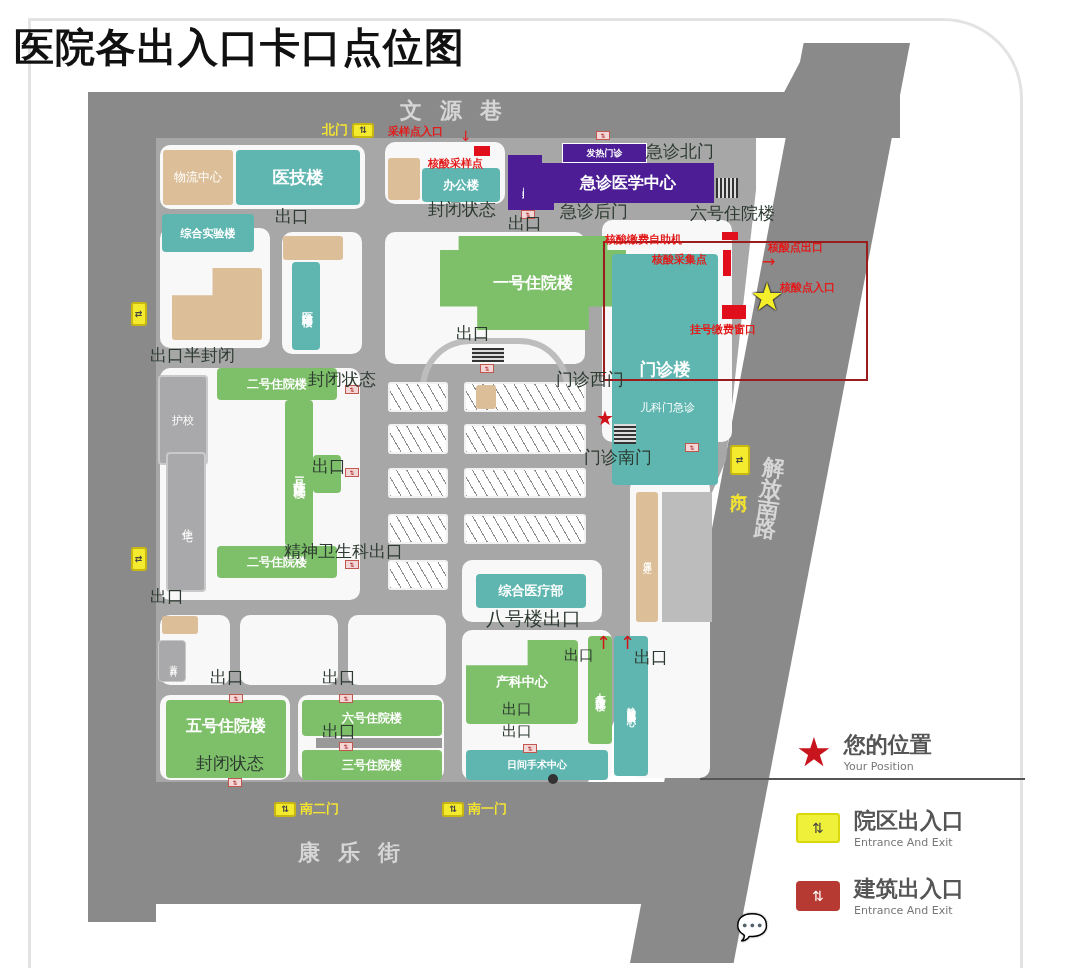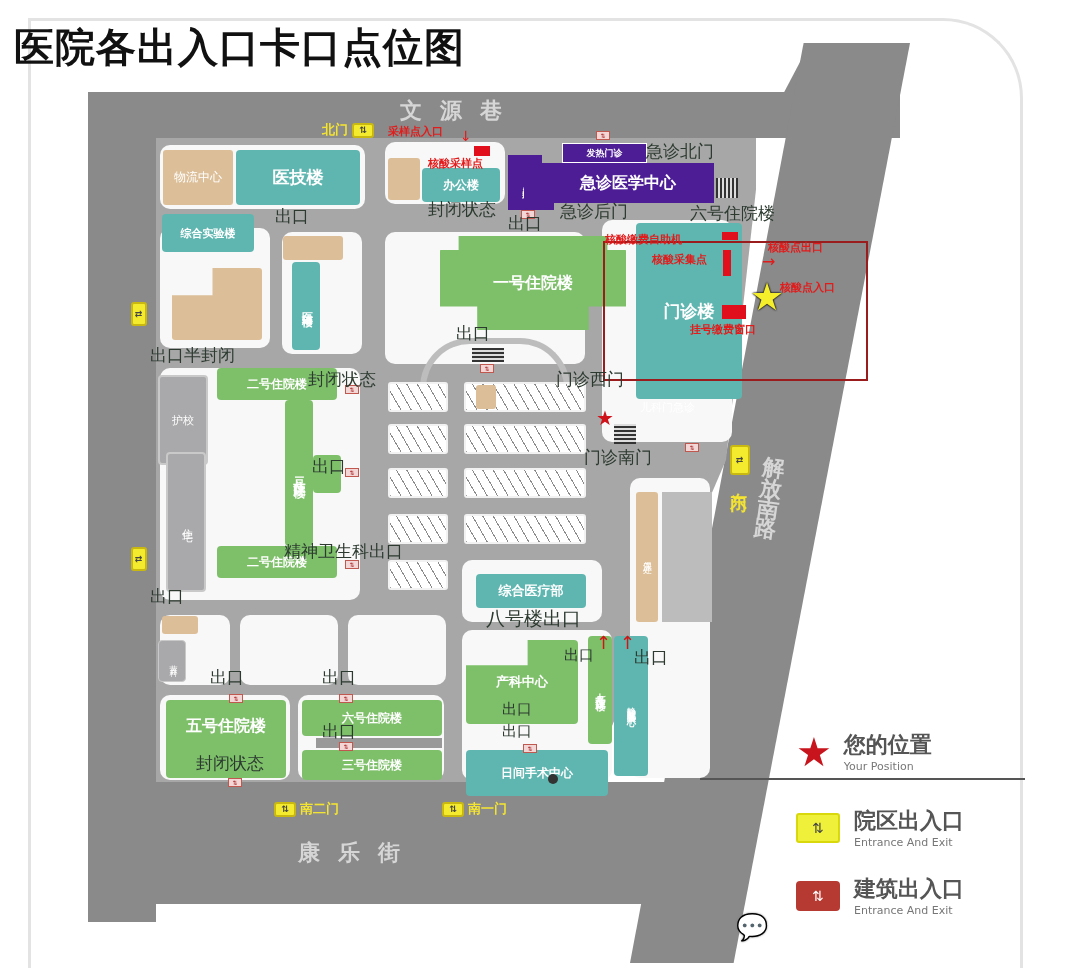--- a/index.html
+++ b/index.html
@@ -75,21 +75,21 @@
 <div class="abs red vert" style="left:508px;top:155px;width:34px;height:55px;font-size:8px;">感染病科</div>
 <div class="abs red" style="left:562px;top:143px;width:85px;height:20px;font-size:9px;border:1px solid #fff;">发热门诊</div>
 <div class="abs red" style="left:542px;top:163px;width:172px;height:40px;font-size:16px;">急诊医学中心</div>
 <div class="abs red" style="left:524px;top:175px;width:30px;height:35px;"></div>
 <div class="abs stairs-v" style="left:716px;top:178px;width:22px;height:20px;"></div>
 
 <div class="abs green" style="left:392px;top:236px;width:186px;height:94px;font-size:16px;border-radius:16px;clip-path:polygon(10% 0,90% 0,90% 15%,100% 15%,100% 75%,80% 75%,80% 100%,20% 100%,20% 75%,0 75%,0 15%,10% 15%);margin-left:48px;">一号住院楼</div>
 <div class="abs" style="left:420px;top:338px;width:150px;height:50px;border:6px solid #bdbdbd;border-bottom:none;border-radius:75px 75px 0 0;"></div>
 <div class="abs stairs" style="left:472px;top:348px;width:32px;height:14px;"></div>
 
-<div class="abs teal" style="left:612px;top:223px;width:106px;height:176px;font-size:17px;margin-left:24px;">门诊楼</div>
+<div class="abs teal" style="left:612px;top:254px;width:106px;height:231px;font-size:17px;">门诊楼</div>
 <div class="abs" style="left:640px;top:400px;color:#fff;font-size:11px;">儿科门急诊</div>
 <div class="abs stairs" style="left:614px;top:424px;width:22px;height:20px;"></div>
 <div class="abs redmark" style="left:722px;top:232px;width:16px;height:8px;"></div>
 <div class="abs redmark" style="left:723px;top:250px;width:8px;height:26px;"></div>
 <div class="abs redmark" style="left:722px;top:305px;width:24px;height:14px;"></div>
 <div class="abs" style="left:603px;top:241px;width:265px;height:140px;border:2px solid #9b1c1c;"></div>
 
 <div class="abs parking" style="left:388px;top:382px;width:60px;height:30px;"></div>
 <div class="abs parking" style="left:464px;top:382px;width:122px;height:30px;"></div>
 <div class="abs tan" style="left:476px;top:385px;width:20px;height:24px;"></div>
@@ -107,21 +107,21 @@
 <div class="abs green vert" style="left:285px;top:400px;width:28px;height:146px;font-size:12px;">二号住院楼</div>
 <div class="abs green" style="left:313px;top:455px;width:28px;height:38px;"></div>
 <div class="abs green" style="left:217px;top:546px;width:120px;height:32px;font-size:12px;">二号住院楼</div>
 
 <div class="abs teal" style="left:476px;top:574px;width:110px;height:34px;font-size:13px;">综合医疗部</div>
 <div class="abs tan vert" style="left:636px;top:492px;width:22px;height:130px;font-size:9px;">保卫处</div>
 <div class="abs" style="left:662px;top:492px;width:50px;height:130px;background:#bcbcbc;"></div>
 <div class="abs green" style="left:466px;top:640px;width:112px;height:84px;font-size:13px;clip-path:polygon(55% 0,100% 0,100% 100%,0 100%,0 30%,55% 30%);">产科中心</div>
 <div class="abs green vert" style="left:588px;top:636px;width:24px;height:108px;font-size:10px;">七号住院楼</div>
 <div class="abs teal vert" style="left:614px;top:636px;width:34px;height:140px;font-size:9px;">静脉配置中心</div>
-<div class="abs teal" style="left:466px;top:750px;width:142px;height:46px;font-size:12px;">日间手术中心</div>
+<div class="abs teal" style="left:466px;top:750px;width:142px;height:30px;font-size:10px;">日间手术中心</div>
 
 <div class="abs tan" style="left:162px;top:616px;width:36px;height:18px;"></div>
 <div class="abs gray vert" style="left:158px;top:640px;width:28px;height:42px;font-size:8px;border-width:1px;">营养科</div>
 <div class="abs green" style="left:166px;top:700px;width:120px;height:78px;font-size:16px;align-items:flex-start;padding-top:16px;">五号住院楼</div>
 <div class="abs green" style="left:302px;top:700px;width:140px;height:36px;font-size:12px;">六号住院楼</div>
 <div class="abs road" style="left:316px;top:738px;width:126px;height:10px;background:#999;"></div>
 <div class="abs green" style="left:302px;top:750px;width:140px;height:30px;font-size:12px;">三号住院楼</div>
 
 <div class="abs gate" style="left:322px;top:121px;">
   <span>北门</span>

